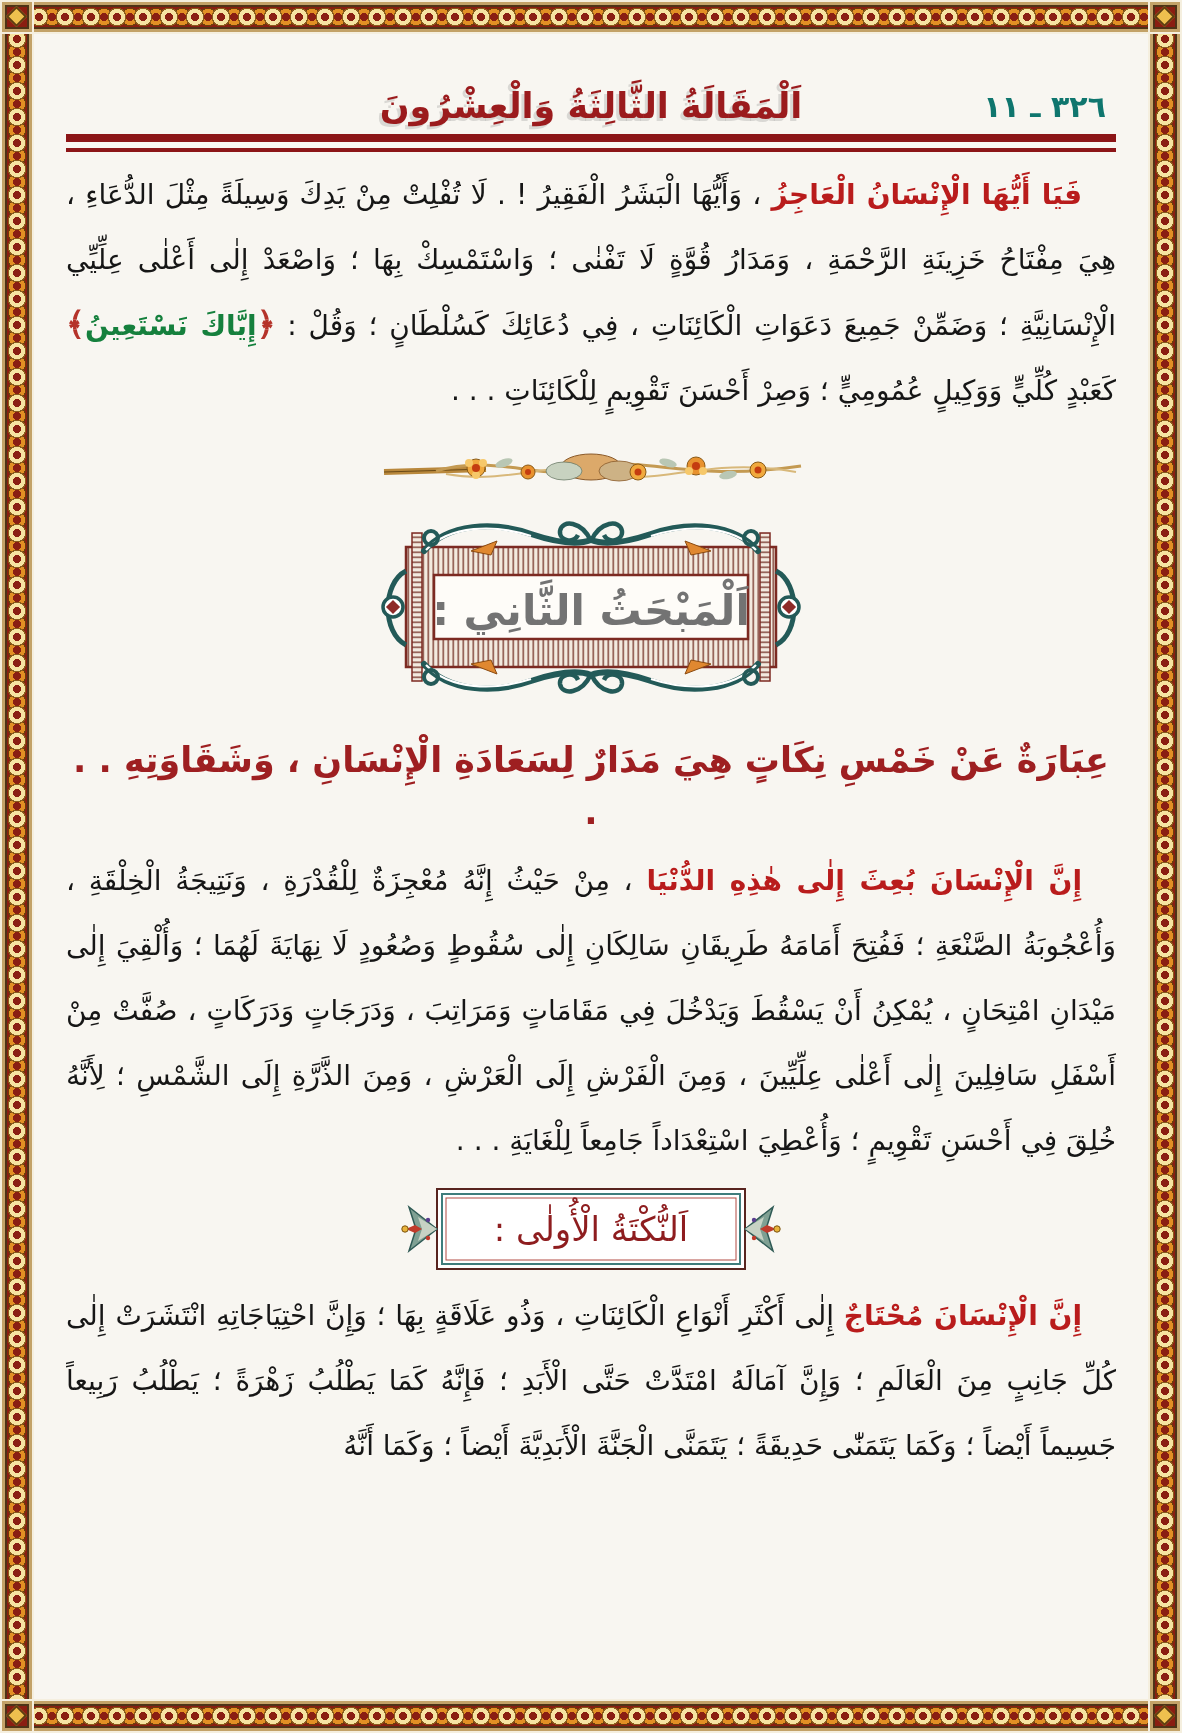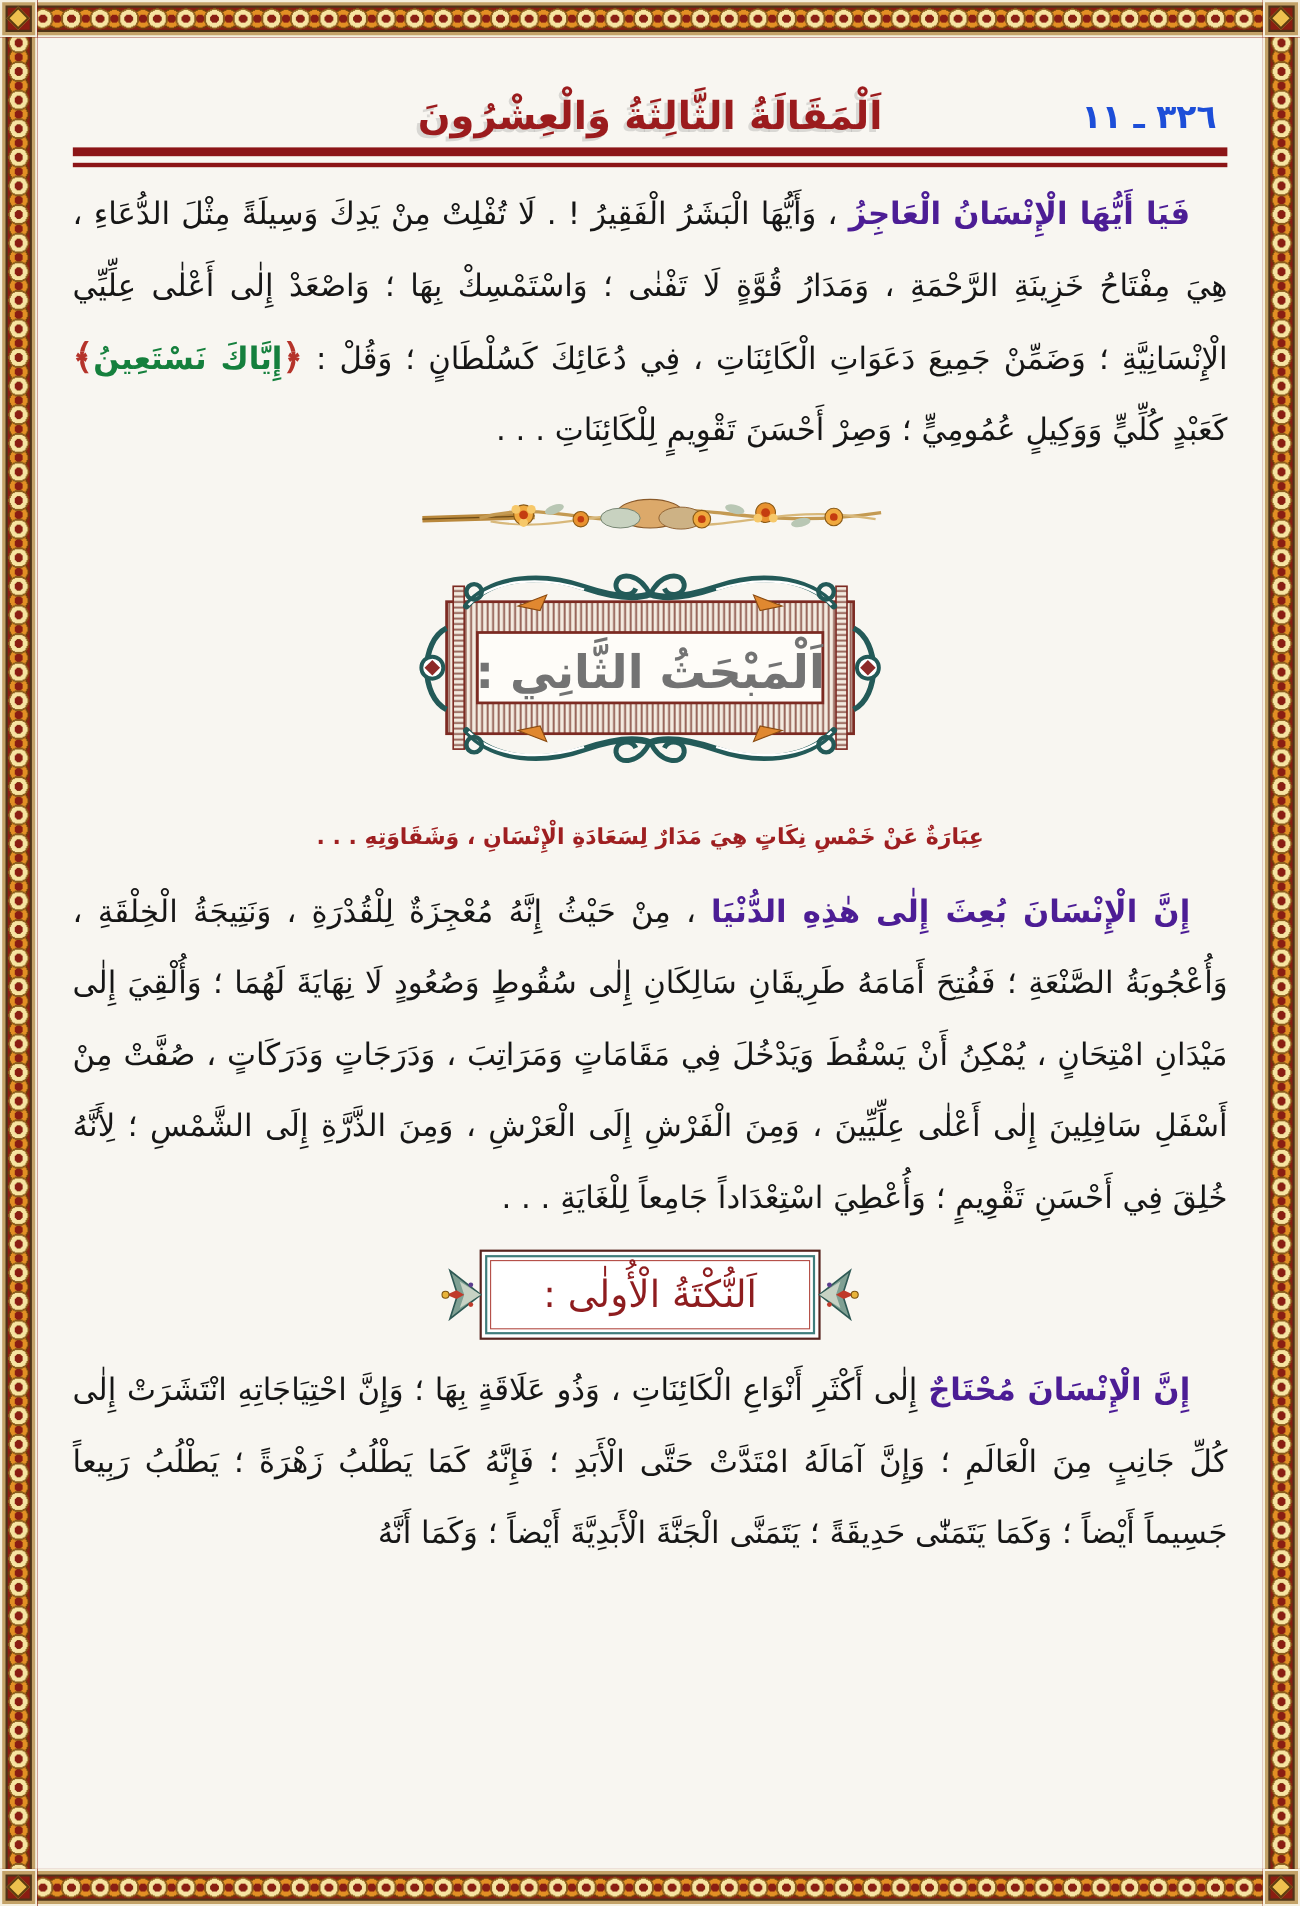--- a/index.html
+++ b/index.html
@@ -38,33 +38,33 @@
   .bl{left:0}.br{right:0}
   .corner{position:absolute;width:34px;height:34px;background:#8a1e12;
     box-shadow: inset 0 0 0 2px #f5efdf, inset 0 0 0 5px #c3a268, inset 0 0 0 7px #4e3317;}
   .corner::after{content:"";position:absolute;left:9px;top:9px;width:15px;height:15px;
     background:#eec04e;border:2px solid #5e3c10;transform:rotate(45deg);box-sizing:border-box;}
   .ctl{top:0;left:0}.ctr{top:0;right:0}.cbl{bottom:0;left:0}.cbr{bottom:0;right:0}
 
   
   .content{position:absolute;left:66px;right:66px;top:50px;bottom:38px;direction:rtl;overflow:hidden;}
   .header{position:relative;height:76px;}
-  .page-marker{position:absolute;right:10px;bottom:2px;font-size:30px;font-weight:bold;color:#1d4ed8;letter-spacing:2px;}
+  .page-marker{position:absolute;right:10px;bottom:2px;font-size:30px;font-weight:bold;color:#0f766e;letter-spacing:2px;}
   .page-title{position:absolute;left:0;right:0;bottom:0;text-align:center;font-size:35px;font-weight:bold;color:#9b1b1d;
     text-shadow:-3px 3px 0 rgba(110,110,110,0.22);}
   .double-rule{margin-top:8px;height:6px;border-top:8px solid #8c1517;border-bottom:4px solid #8c1517;}
 
   .btext{font-size:28px;color:#161616;text-align:justify;line-height:65px;}
-  .lead{color:#4c1d95;font-weight:bold;margin-top:38px;}
+  .lead{color:#b91c1c;font-weight:bold;margin-top:38px;}
   .verse{color:#15803d;font-weight:bold;}
   .vb{color:#b5332a;font-weight:bold;font-size:1.15em;}
 
   .p1{margin-top:18px;font-size:28px;line-height:58px;font-weight:bold;color:#9e1f21;text-align:right;}
   .p2{margin-top:10px;text-indent:34px;}
-  .p3{margin-top:24px;font-size:20px;line-height:52px;font-weight:bold;color:#9e1f21;text-align:center;}
+  .p3{margin-top:24px;font-size:35px;line-height:52px;font-weight:bold;color:#9e1f21;text-align:center;}
   .p4{margin-top:10px;text-indent:34px;}
   .p5{text-align:right;text-indent:34px;}
   .p6{margin-top:10px;text-indent:34px;}
 
   .divider{display:block;margin:18px auto 0;}
   .section-frame{width:430px;height:205px;margin:14px auto 0;position:relative;}
   .section-frame svg{position:absolute;inset:0;}
   .frame-title{position:absolute;inset:0;display:flex;align-items:center;justify-content:center;
     color:#737373;font-size:42px;font-weight:bold;padding-top:6px;}
   .note-frame{width:380px;height:88px;margin:12px auto 0;position:relative;}

